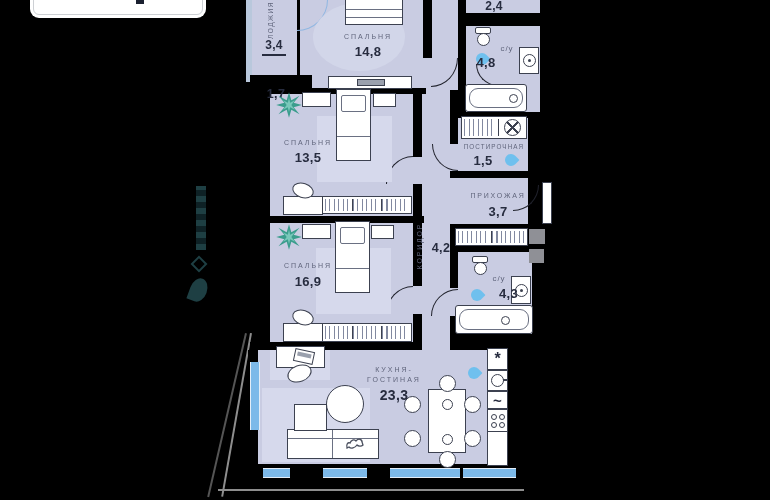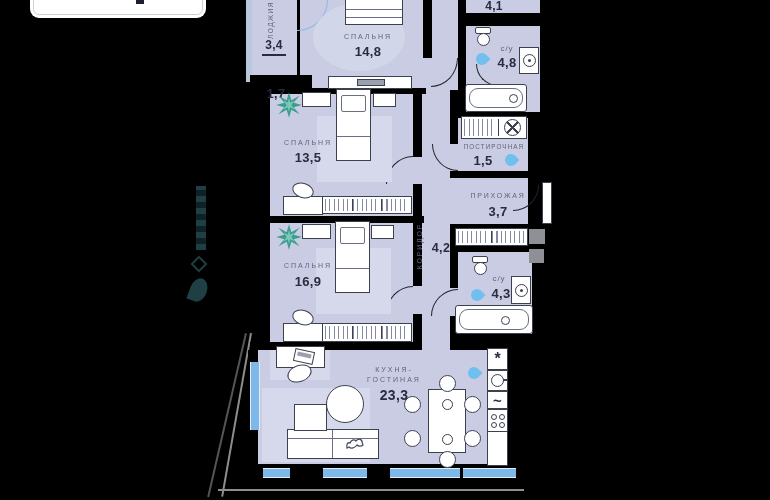--- a/index.html
+++ b/index.html
@@ -153,38 +153,38 @@
     <div class="abs" style="left:28px;top:2px;width:28px;height:7px;background:#9aa0ad;border:1px solid #3c4150;"></div>
   </div>
   <div class="lbl" style="left:331px;top:33px;width:74px;">СПАЛЬНЯ</div>
   <div class="area" style="left:331px;top:44px;width:74px;">14,8</div>
 
   <div class="lbl vtext" style="left:267px;top:46px;width:52px;font-size:6.5px;letter-spacing:1.5px;">ЛОДЖИЯ</div>
   <div class="area" style="left:261px;top:38px;width:26px;font-size:12px;">3,4</div>
   <div class="fracline" style="left:262px;top:54px;width:24px;"></div>
   <div class="area" style="left:263px;top:56px;width:26px;font-size:12.5px;margin-top:31px;">1,7</div>
 
-  <div class="area" style="left:479px;top:-1px;width:30px;font-size:12px;">4,1</div>
+  <div class="area" style="left:479px;top:-1px;width:30px;font-size:12px;">2,4</div>
 
   <div class="toilet" style="left:474px;top:27px;">
     <div class="tank"></div>
       <div class="bowl"></div>
   </div>
   <div class="drop" style="left:476px;top:53px;"></div>
   <div class="washer" style="left:519px;top:47px;width:20px;height:27px;">
     <div class="drum">
         <div class="dot"></div>
       </div>
   </div>
   <div class="tub" style="left:465px;top:84px;width:62px;height:28px;">
     <div class="inner"></div>
       <div class="tap" style="right:8px;"></div>
   </div>
   <div class="lbl" style="left:491px;top:44px;width:32px;font-size:8px;letter-spacing:1px;">с/у</div>
-  <div class="area" style="left:491px;top:55px;width:32px;">4,8</div>
+  <div class="area" style="left:470px;top:55px;width:32px;">4,8</div>
 
   <div class="closet" style="left:461px;top:116px;width:66px;height:23px;">
     <div class="cell"></div>
     <div class="cell" style="background:none;flex:0 0 23px;display:flex;align-items:center;justify-content:center;">
       <div class="xcirc"></div>
     </div>
   </div>
   <div class="lbl" style="left:462px;top:143px;width:64px;font-size:6.3px;letter-spacing:1.1px;">ПОСТИРОЧНАЯ</div>
   <div class="area" style="left:468px;top:153px;width:30px;">1,5</div>
   <div class="drop" style="left:505px;top:154px;"></div>
@@ -208,21 +208,21 @@
   <div class="washer" style="left:511px;top:276px;width:20px;height:28px;">
     <div class="drum">
         <div class="dot"></div>
       </div>
   </div>
   <div class="tub" style="left:455px;top:305px;width:78px;height:29px;">
     <div class="inner"></div>
       <div class="tap" style="right:22px;"></div>
   </div>
   <div class="lbl" style="left:483px;top:274px;width:32px;font-size:8px;letter-spacing:1px;">с/у</div>
-  <div class="area" style="left:484px;top:286px;width:34px;">4,3</div>
+  <div class="area" style="left:484px;top:286px;width:34px;text-align:right;">4,3</div>
 
   <div class="rug" style="left:317px;top:116px;width:75px;height:66px;"></div>
   <svg class="abs" style="left:275px;top:91px;" width="28" height="28" viewBox="0 0 24 24">
     <path d="M12 1 L14 8 L21 4 L16 10 L23 12 L16 14 L21 20 L14 16 L12 23 L10 16 L3 20 L8 14 L1 12 L8 10 L3 4 L10 8 Z" fill="#3b9d8d"></path>
     <path d="M12 6 L13 10 L17 8 L14 12 L17 16 L13 14 L12 18 L11 14 L7 16 L10 12 L7 8 L11 10 Z" fill="#79c8ba"></path>
   </svg>
   <div class="furn" style="left:302px;top:92px;width:29px;height:15px;"></div>
   <div class="furn" style="left:373px;top:93px;width:23px;height:14px;"></div>
   <div class="bedv" style="left:336px;top:89px;width:35px;height:72px;">
     <div class="pillow"></div>

